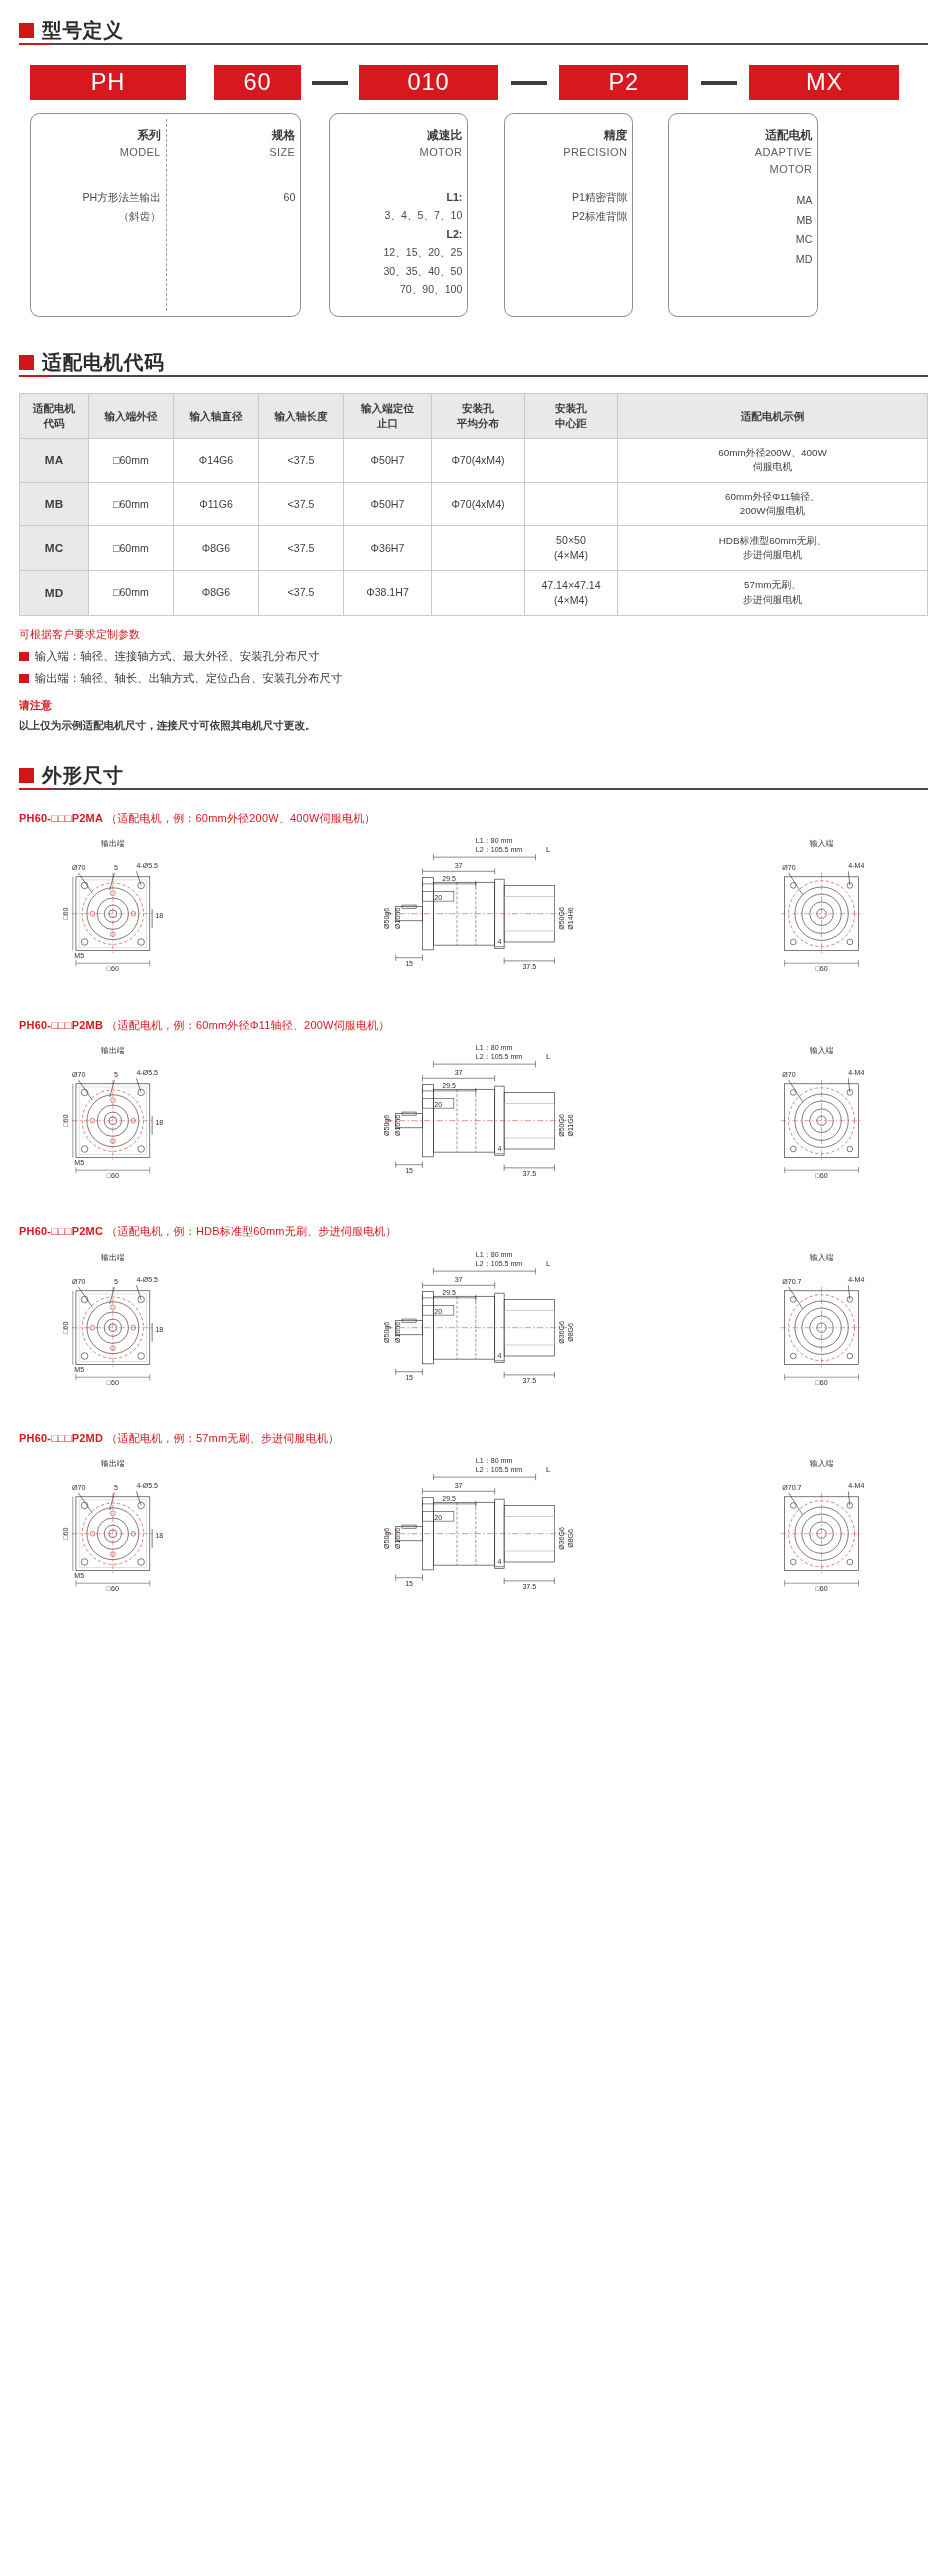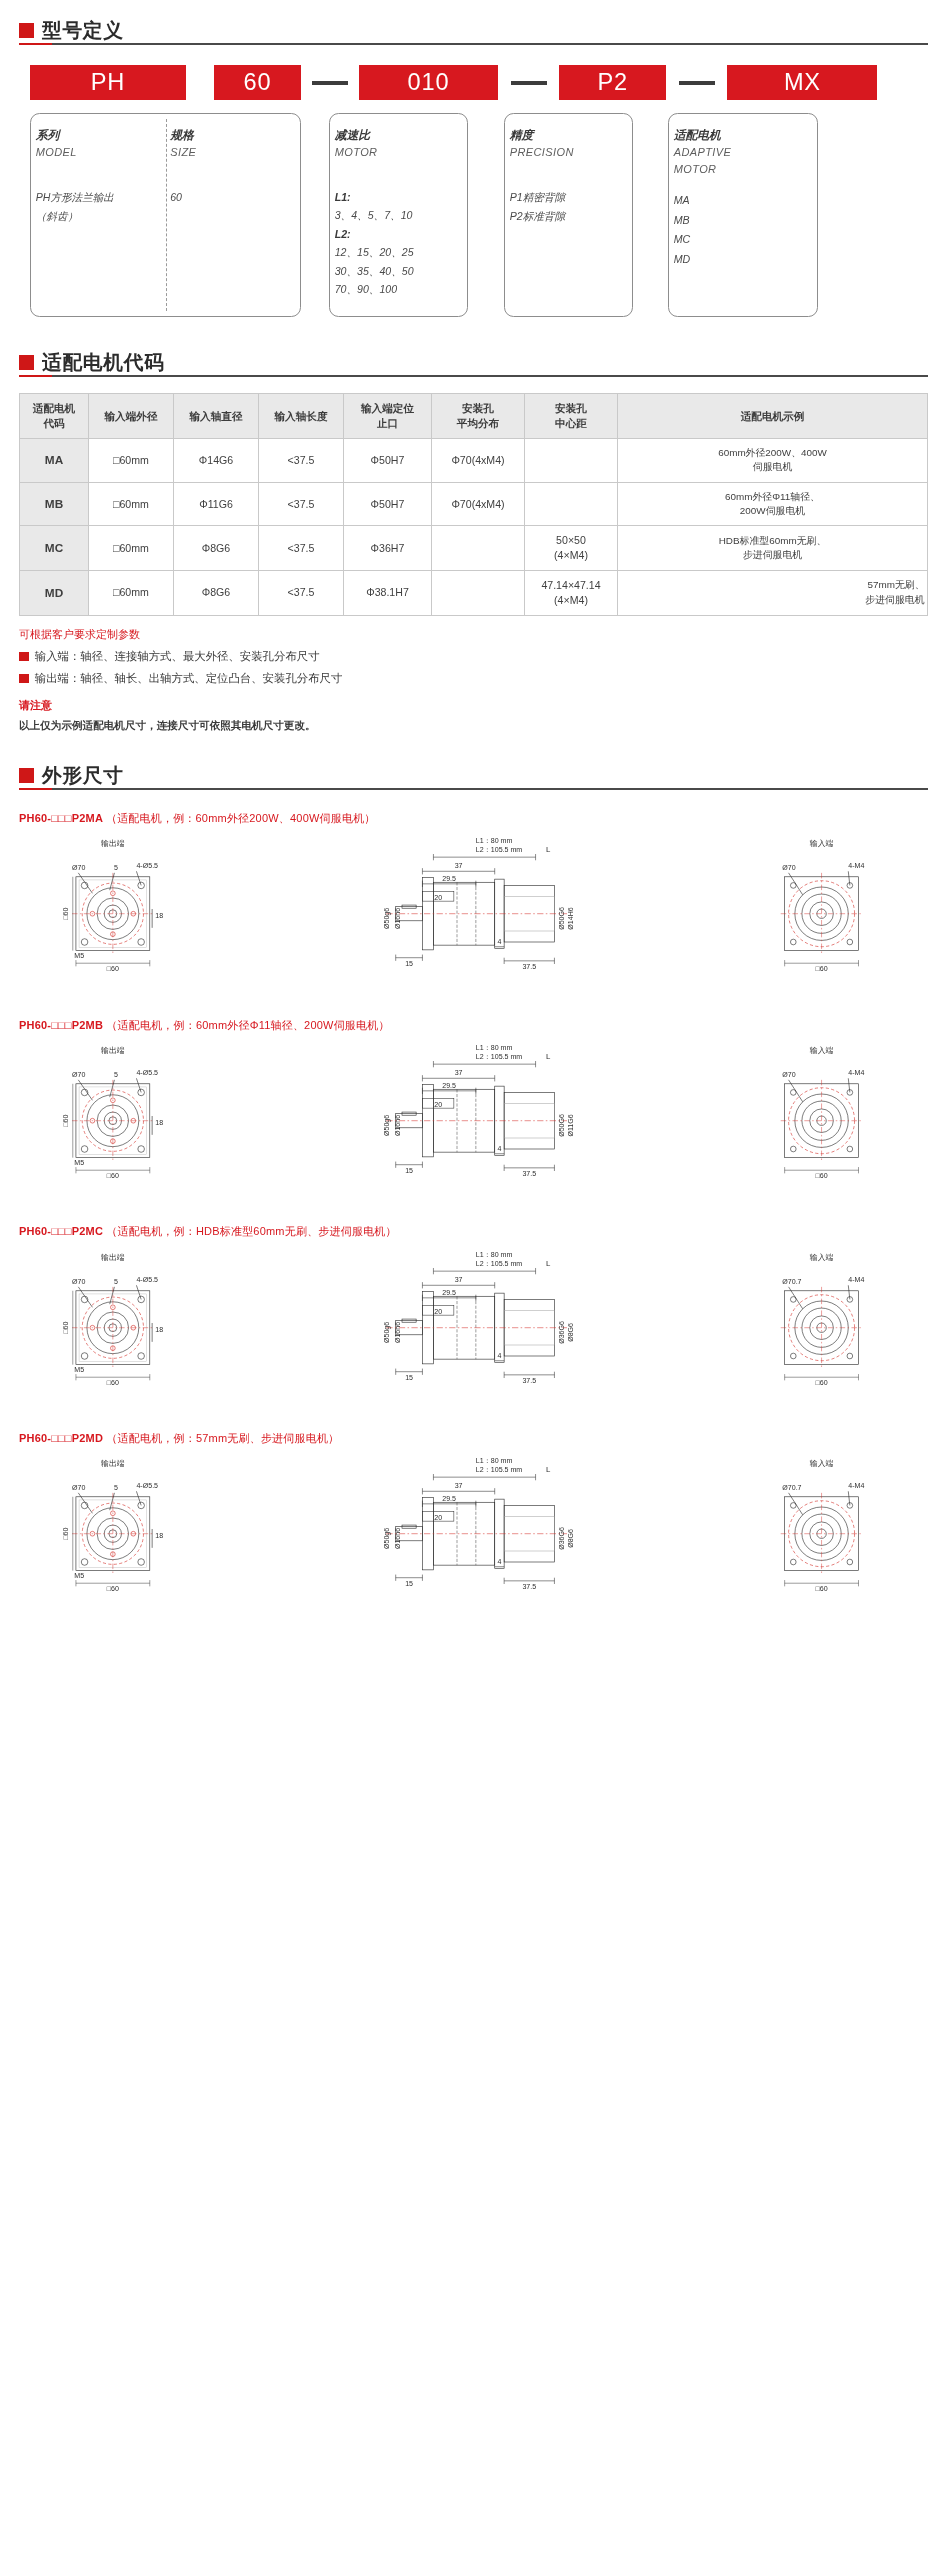--- a/index.html
+++ b/index.html
@@ -32,38 +32,38 @@
     display: flex; align-items: center; margin-top: 20.5px; padding: 0 11px;
   }
   .code-box {
     background: #d7181f; color: #fff; text-align: center;
     font-size: 23.6px; letter-spacing: 0.8px;
     padding: 4px 0; font-weight: 400;
   }
   .cb-model { width: 156px; }
   .cb-size  { width: 87px; margin-left: 28px; }
   .cb-ratio { width: 139px; }
-  .cb-prec  { width: 107px; }
+  .cb-prec  { width: 129px; }
   .cb-motor { width: 150px; }
   .dash {
     width: 36px; height: 4.7px; background: #3c3c3c; margin: 0 11px; flex: 0 0 auto;
   }
   .dash.d2 { margin: 0 12.6px; }
 
   
   .def-row { display: flex; margin-top: 12.6px; padding: 0 11px; align-items: stretch; }
   .def-card {
     border: 1.3px solid #8d8d8d; border-radius: 9.5px;
     display: flex; background: #fff;
   }
   .def-card.c1 { width: 271px; }
   .def-card.c2 { width: 139px; margin-left: 28px; }
   .def-card.c3 { width: 129px; margin-left: 36px; }
   .def-card.c4 { width: 150px; margin-left: 35px; }
-  .def-col { flex: 1; padding: 14px 4.7px 17.3px 4.7px; text-align: left; position: relative; font-style: italic; }
+  .def-col { flex: 1; padding: 14px 4.7px 17.3px 4.7px; text-align: right; position: relative; }
   .def-col + .def-col::before {
     content: ""; position: absolute; left: 0; top: 4.7px; bottom: 4.7px;
     border-left: 1.2px dashed #9a9a9a;
   }
   .def-cn { font-size: 11.8px; font-weight: bold; color: #3a3a3a; line-height: 1.35; }
   .def-en { font-size: 11px; color: #5d5d5d; line-height: 1.5; letter-spacing: 0.4px; }
   .def-body { margin-top: 27px; font-size: 10.6px; color: #4a4a4a; line-height: 1.85; }
   .def-body .bold { font-weight: bold; color: #3a3a3a; }
   .def-body.tight { line-height: 1.75; }
 
@@ -243,21 +243,21 @@
       </tr>
       <tr>
         <td class="codecell">MD</td>
         <td>□60mm</td>
         <td>Φ8G6</td>
         <td>&lt;37.5</td>
         <td>Φ38.1H7</td>
         <td></td>
         <td style="white-space: pre-line;">47.14×47.14
 (4×M4)</td>
-        <td class="example" style="white-space: pre-line; text-align: right;">57mm无刷、
+        <td class="example" style="white-space: pre-line;">57mm无刷、
 步进伺服电机</td>
       </tr>
     </tbody>
   </table>
 
   <div class="note-red">可根据客户要求定制参数</div>
   <div class="note-line">
     <div class="bullet"></div>
     <div>输入端：轴径、连接轴方式、最大外径、安装孔分布尺寸</div>
   </div>

